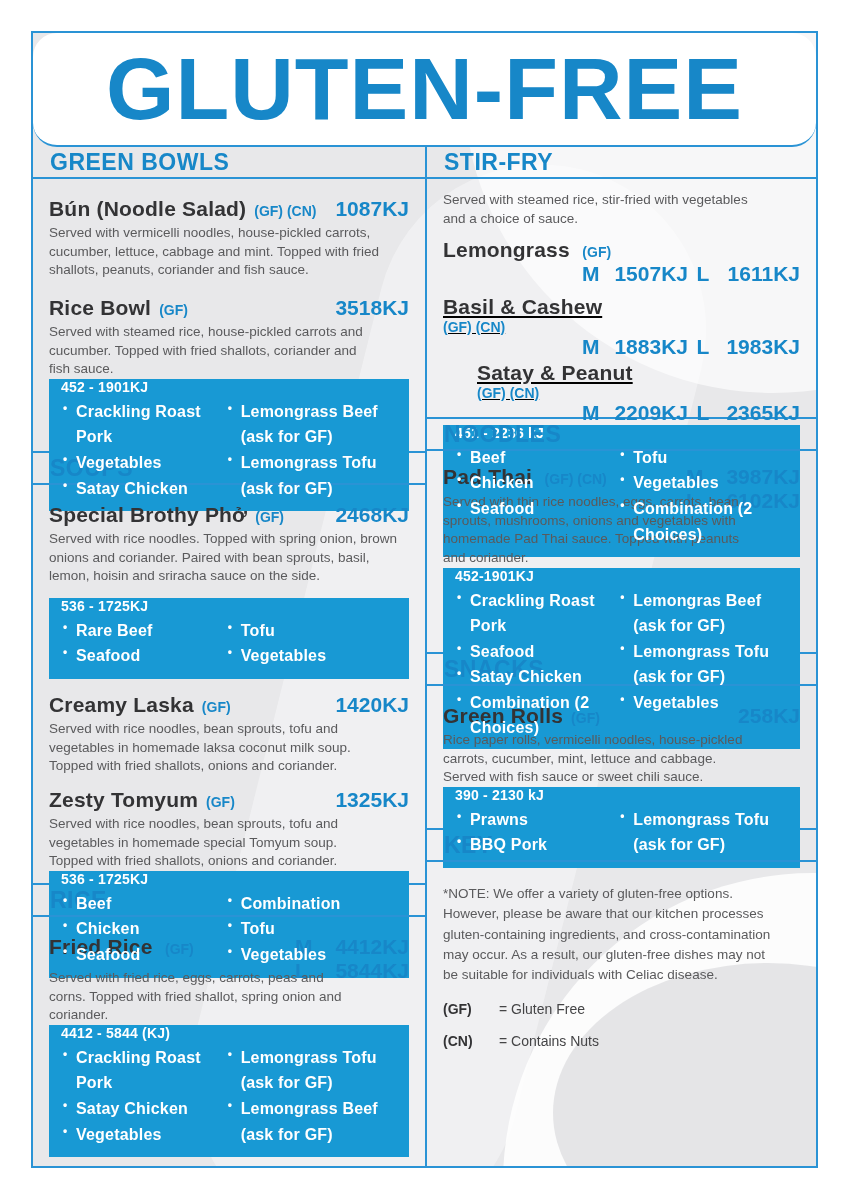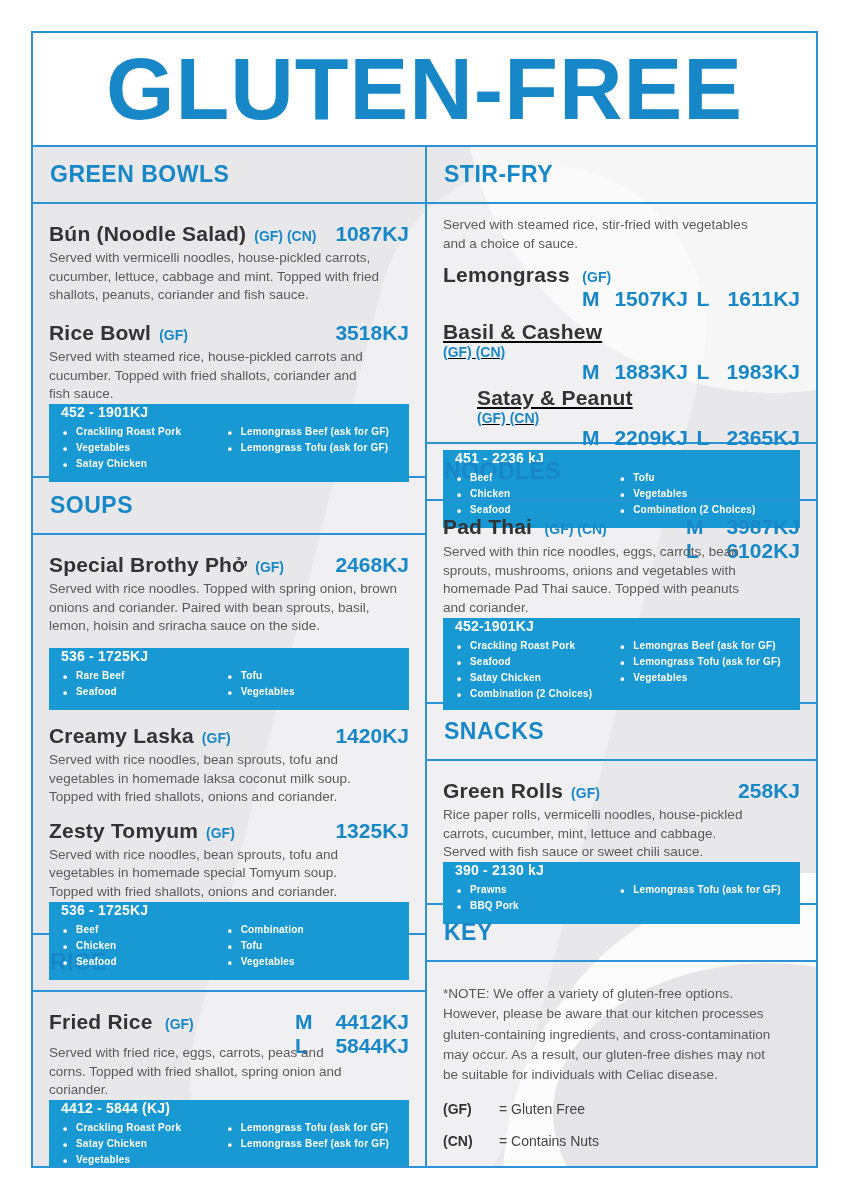--- a/index.html
+++ b/index.html
@@ -38,33 +38,34 @@
     background:#e2e2e4; opacity:.9; border-radius:50%;
   }
 
   .inner { position:relative; z-index:1; height:100%; display:flex; flex-direction:column; }
 
   .title-row {
     height:114px; background:#ffffff;
     border-bottom:2px solid #2a93d5;
     display:flex; align-items:center; justify-content:center;
     flex:none;
+    border-radius:24px;
   }
   .page-title {
     font-size:88px; font-weight:bold; color:#1787c8;
     letter-spacing:1px; line-height:1; white-space:nowrap;
   }
 
   .columns { display:flex; flex:1; min-height:0; }
   .col { display:flex; flex-direction:column; min-height:0; }
   .col-left { width:394px; border-right:2px solid #2a93d5; flex:none; }
   .col-right { flex:1; }
 
   .sec-hdr {
-    height:57px; flex:none;
+    height:32px; flex:none;
     border-bottom:2px solid #2a93d5;
     display:flex; align-items:center; padding:0 17px;
     font-size:23px; font-weight:bold; color:#1787c8; letter-spacing:.5px;
   }
   .sec-body {
     border-bottom:2px solid #2a93d5;
     padding:8px 16px 12px;
     display:flex; flex-direction:column;
     flex:none;
   }
@@ -88,21 +89,21 @@
     background:#1899d4; color:#ffffff;
     padding:0 12px 10px; margin-top:12px;
   }
   .kjbox.push-bottom { margin-top:auto; }
   .kjbox .range { font-size:14px; font-weight:bold; margin-bottom:4px; letter-spacing:.2px; }
   .kjbox .cols { display:flex; }
   .kjbox ul { list-style:none; margin:0; padding:0; }
   .kjbox .c1 { width:49%; flex:none; }
   .kjbox .c2 { flex:1; }
   .kjbox li {
-    font-size:10px; font-weight:bold; line-height:1.6;
+    font-size:16px; font-weight:bold; line-height:1.6;
     padding-left:15px; position:relative; letter-spacing:.2px;
   }
   .kjbox li::before { content:"•"; position:absolute; left:2px; top:0; font-size:12px; }
 
   .intro { font-size:13.5px; color:#5a5a5c; line-height:1.4; margin-top:4px; }
 
   .sf-row { display:flex; align-items:baseline; margin-top:9px; flex-wrap:wrap; }
   .sf-name-wrap { display:flex; flex-direction:column;text-decoration:underline; }
   .sf-tags-below { font-size:14px; font-weight:bold; color:#1787c8; margin-top:0px; }
   .sf-ml {

